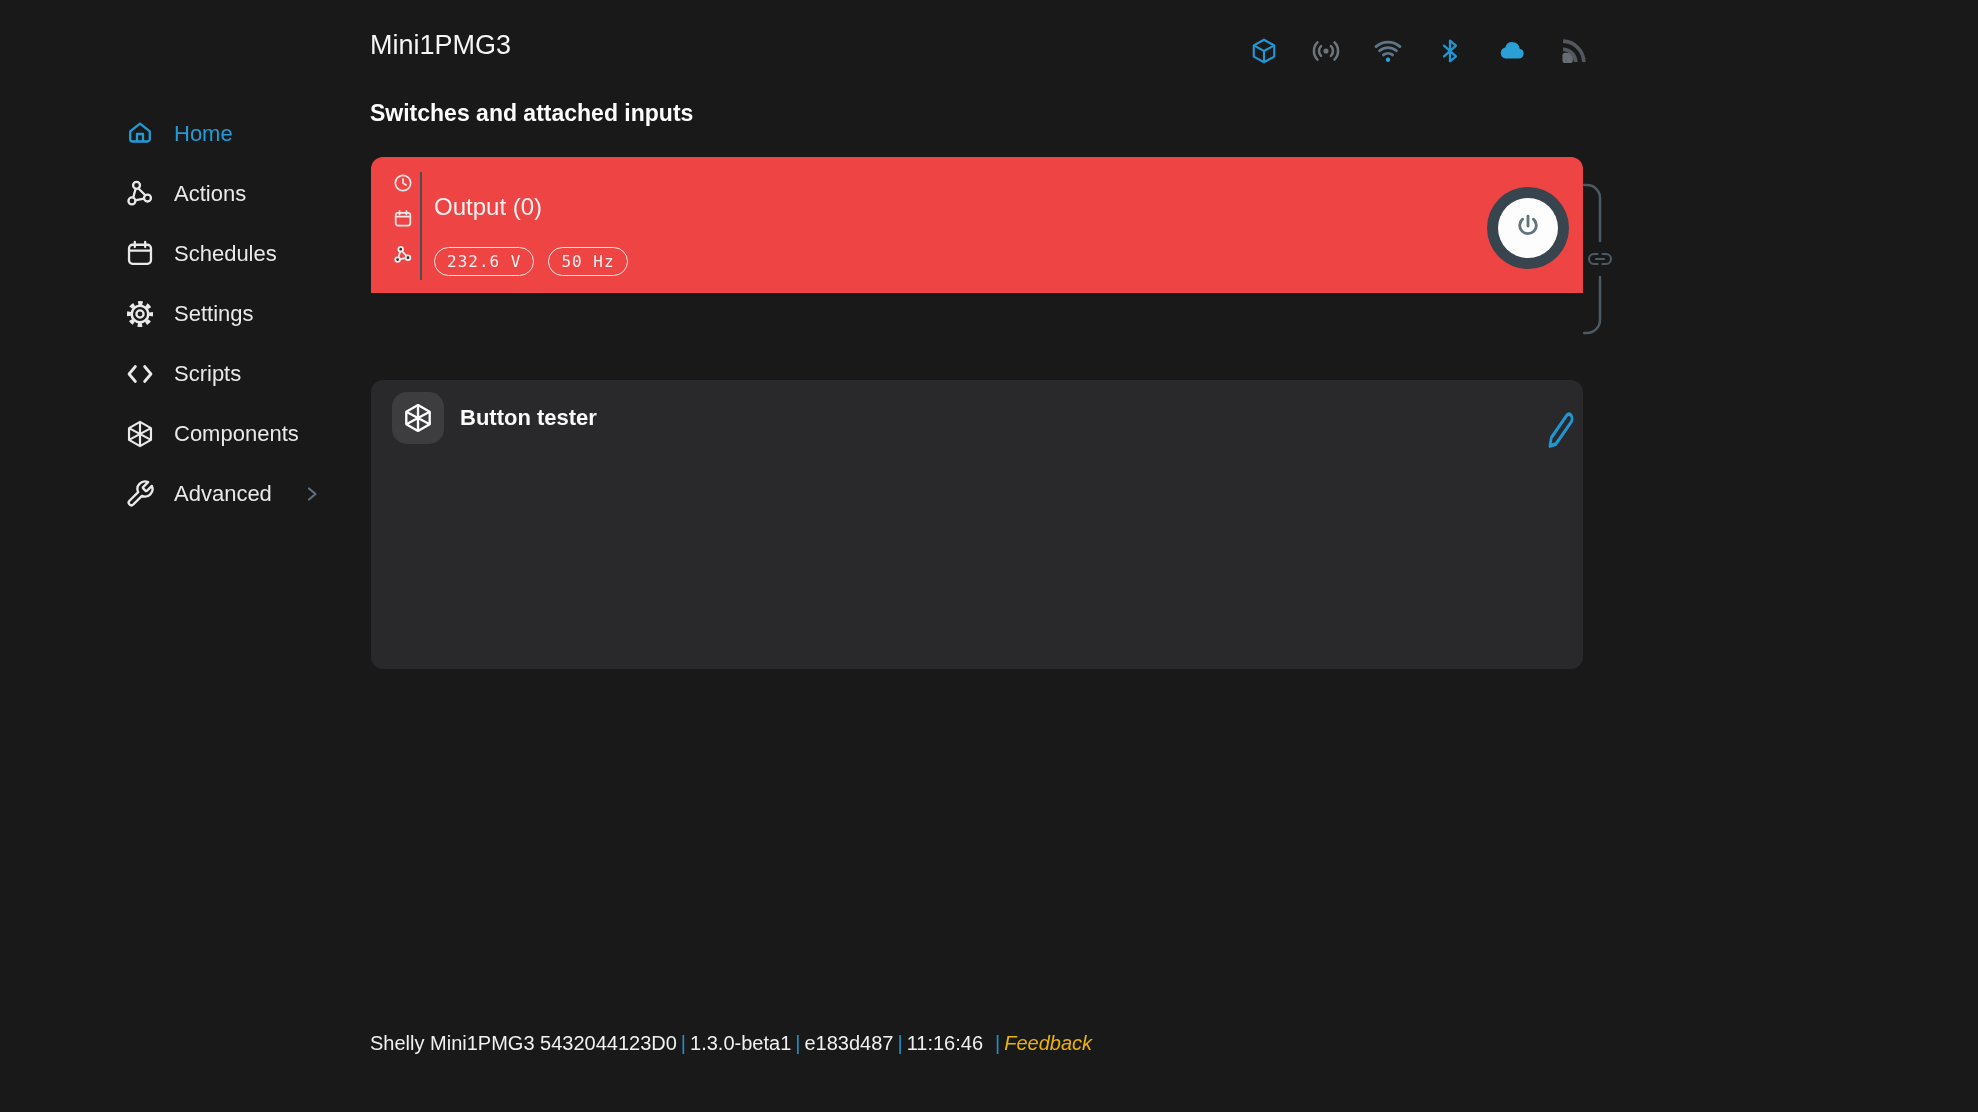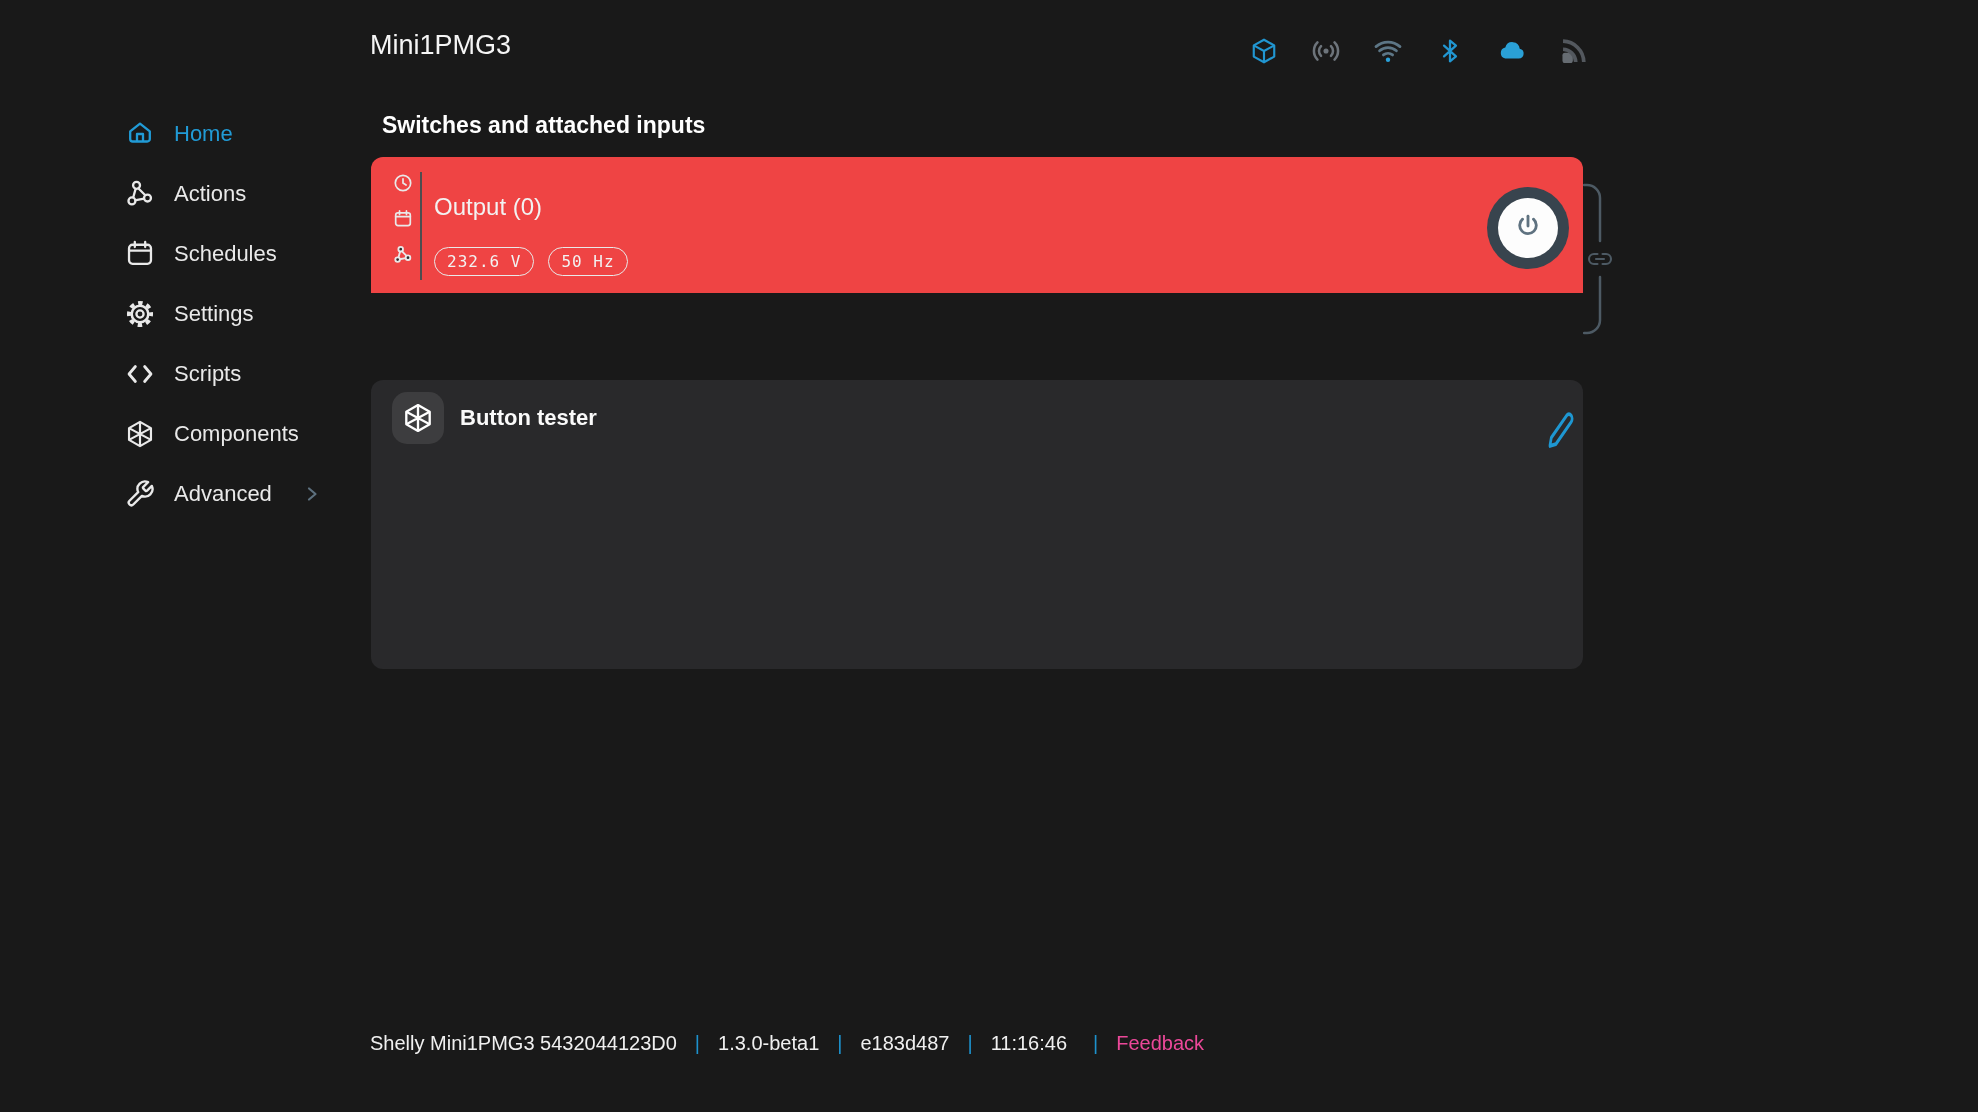--- a/index.html
+++ b/index.html
@@ -18,21 +18,21 @@
   .sidebar{position:absolute;left:0;top:0;width:350px;height:1112px;}
   .side-item{
     position:absolute;left:125px;height:42px;display:flex;align-items:center;gap:19px;
     cursor:pointer;color:#e9e9e9;font-size:22px;
   }
   .side-item .sidebar-icon{width:30px;height:30px;flex:0 0 30px;}
   .side-item.active{color:#219bd6;}
   .side-chevron{margin-left:12px;display:flex;align-items:center;}
 
   
-  .section-title{position:absolute;left:370px;top:112px;font-size:23px;font-weight:700;color:#ffffff;margin-left:12px;}
+  .section-title{position:absolute;left:370px;top:100px;font-size:23px;font-weight:700;color:#ffffff;}
 
   .switch-card{position:absolute;left:371px;top:157px;width:1212px;}
   .output-row{
     position:relative;height:136px;background:#ef4444;border-radius:12px 12px 0 0;
   }
   .row-divider{height:4px;background:#191919;}
   .input-row{
     position:relative;height:61px;background:#242425;border-radius:0 0 12px 12px;
     display:flex;align-items:center;
   }
@@ -76,24 +76,24 @@
   .counter-card{
     position:absolute;left:14px;top:104px;width:572px;height:163px;
     background:#3a3a3c;border-radius:12px;
   }
   .counter-tile{left:18px;top:13px;background:#48484a;}
   .counter-title{position:absolute;left:85px;top:13px;height:52px;display:flex;align-items:center;font-size:22px;font-weight:700;color:#fafafa;}
   .counter-pencil{left:533px;top:26px;}
   .counter-value{position:absolute;left:0;top:124px;width:100%;text-align:center;font-size:29px;color:#f5f5f5;}
 
   
-  .footer{position:absolute;left:370px;top:1032px;font-size:20px;color:#f0f0f0;display:flex;gap:18px;align-items:center;}
+  .footer{position:absolute;left:370px;top:1032px;font-size:20px;color:#f0f0f0;display:flex;gap:4px;align-items:center;}
   .footer .sep{color:#1d91cc;}
   .footer .sep-wide{margin-left:8px;}
-  .footer .feedback{color:#ec4899;cursor:pointer;}
+  .footer .feedback{color:#eab308;cursor:pointer;font-style:italic;}
 </style>
 </head>
 <body>
 
 <div class="page">
 
   <div class="app-title">Mini1PMG3</div>
 
   <div class="status-icons">
     <span class="sicon">

